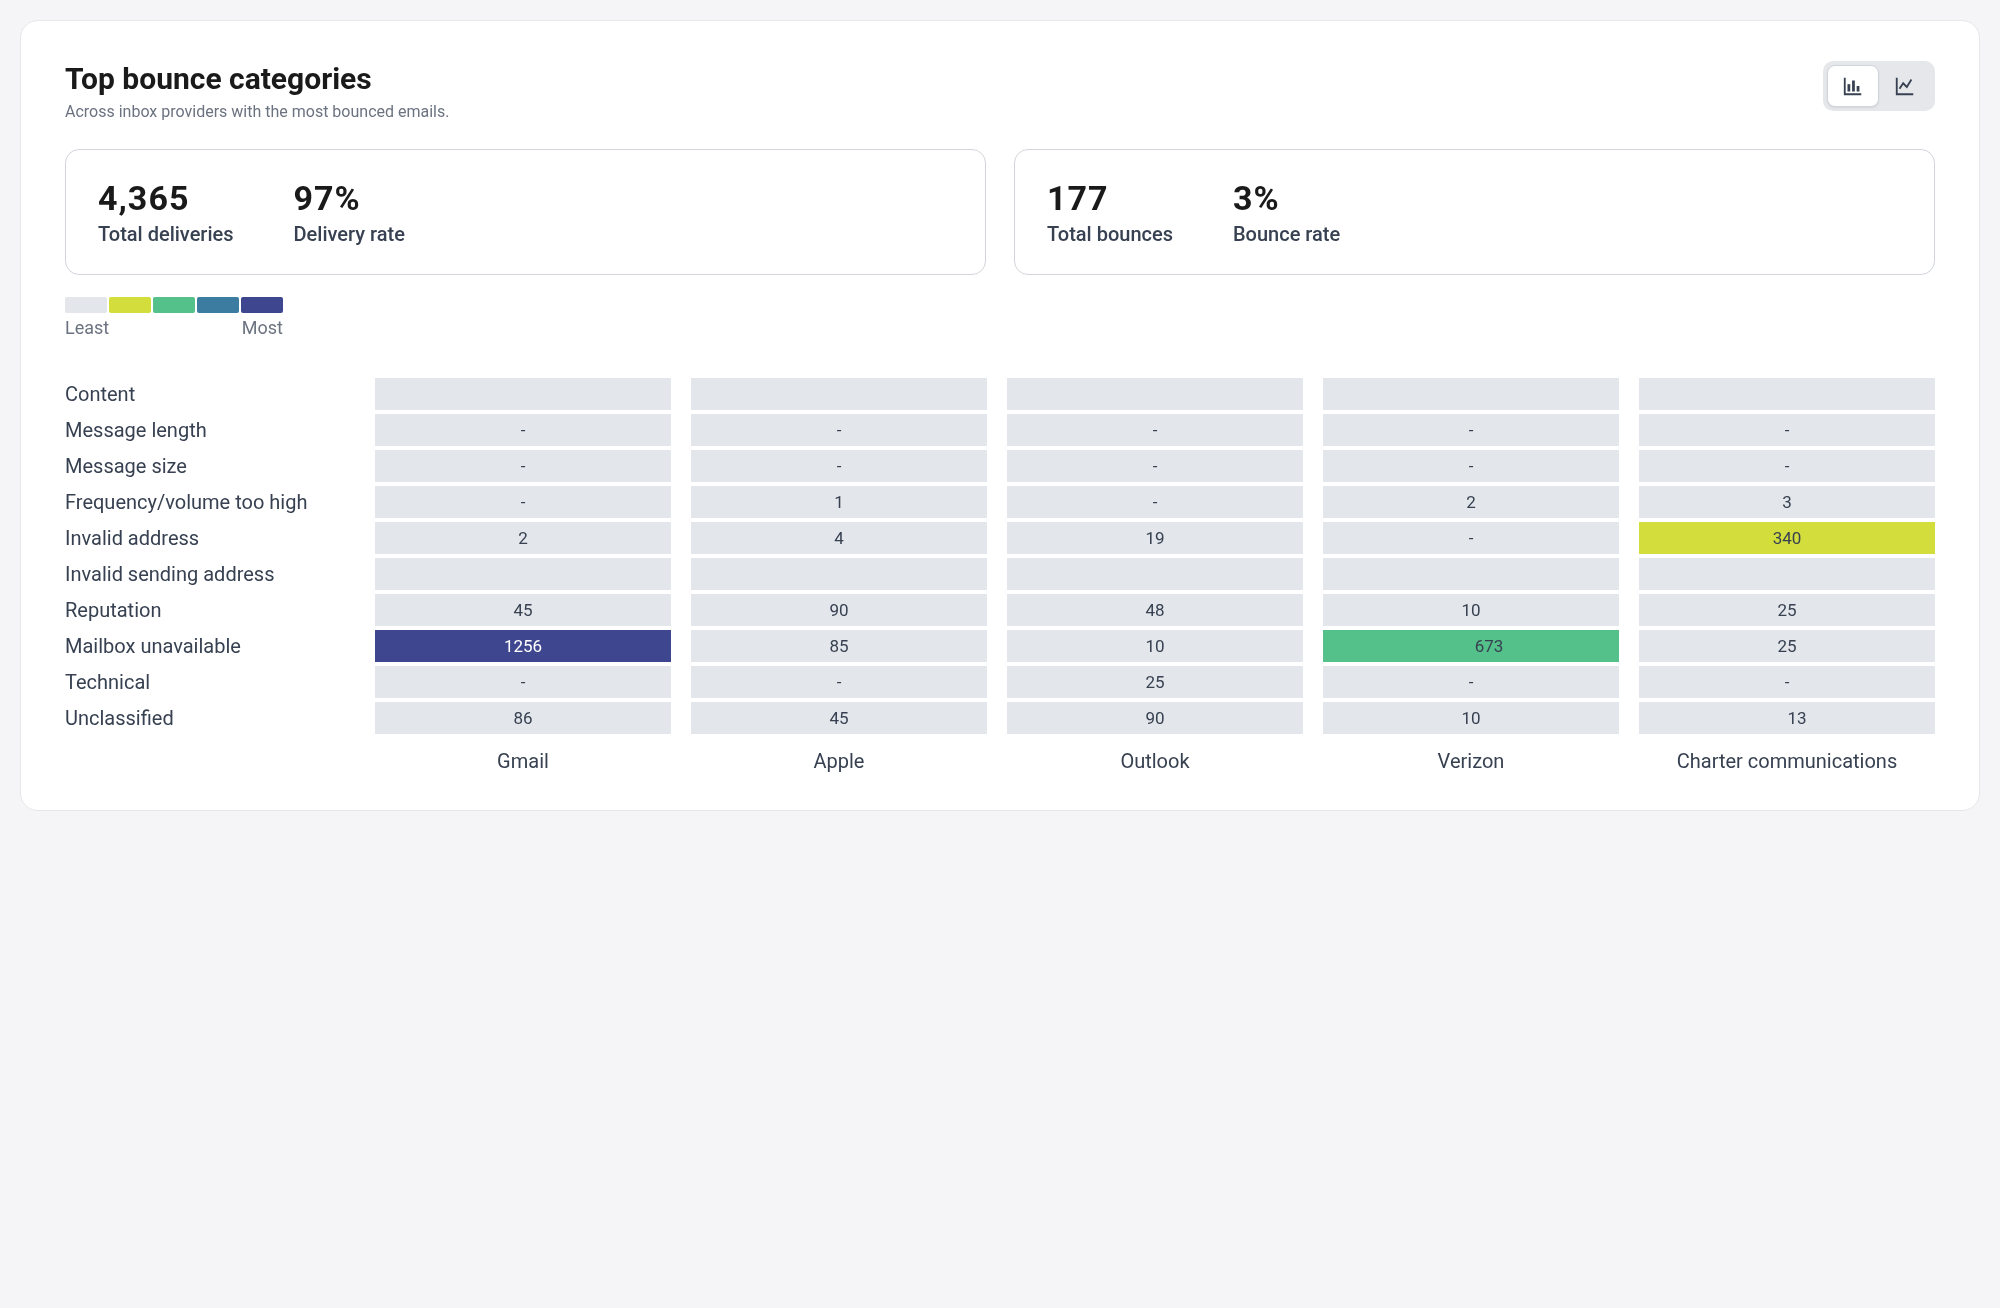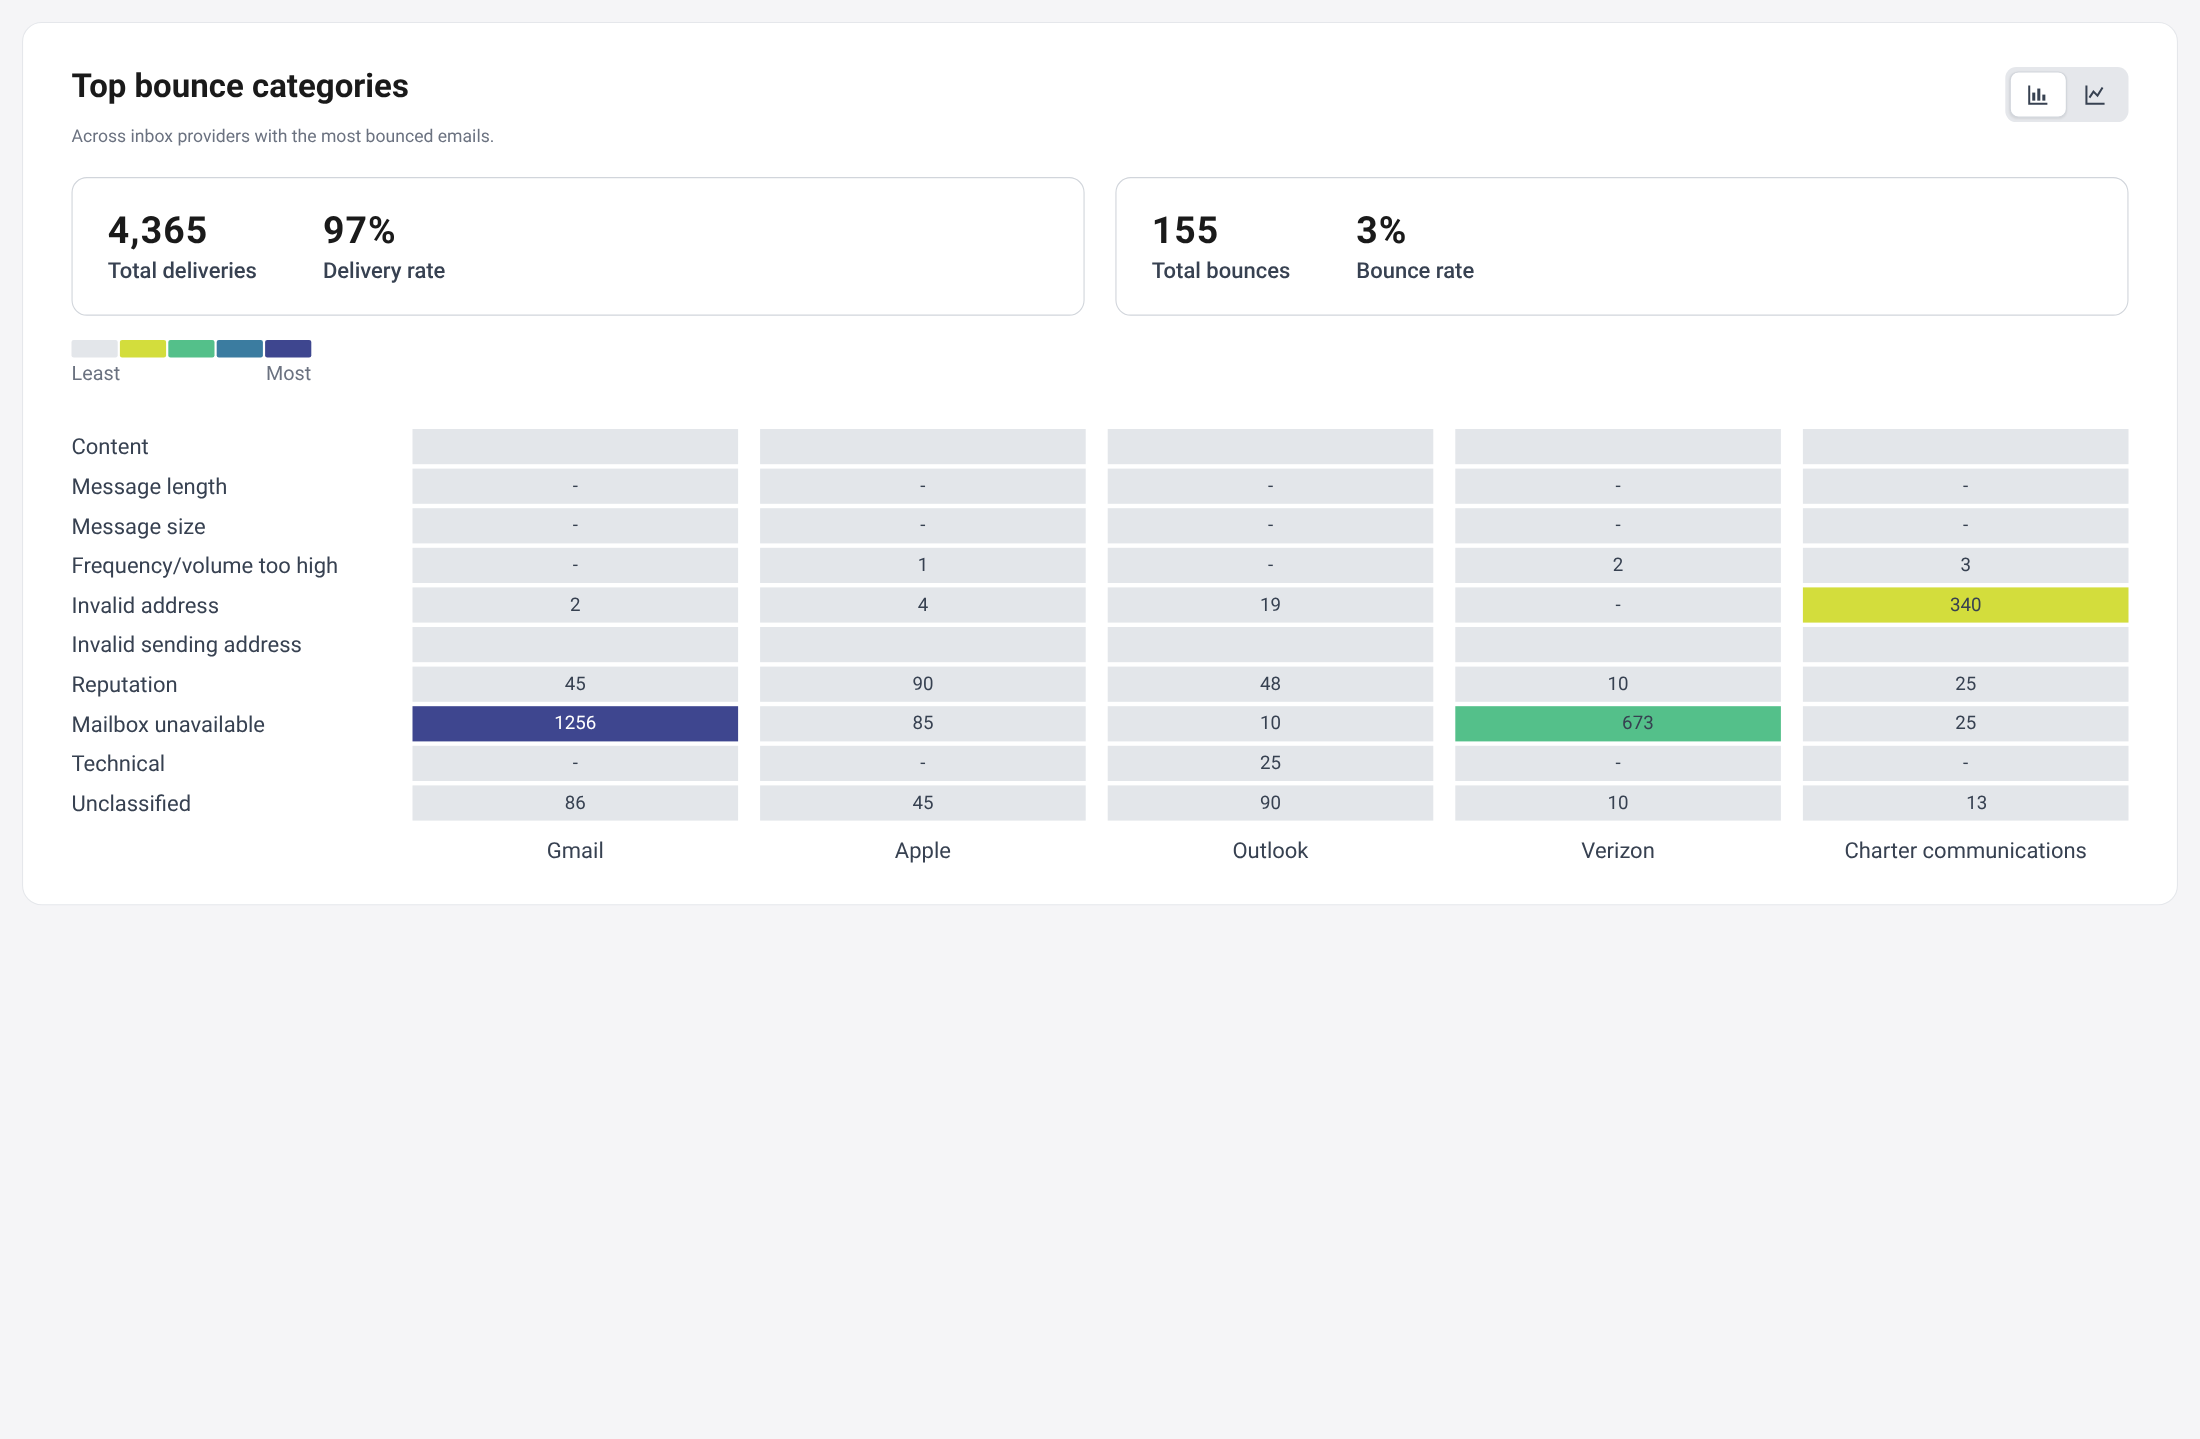--- a/index.html
+++ b/index.html
@@ -20,21 +20,21 @@
   .header-row {
     display: flex;
     justify-content: space-between;
     align-items: flex-start;
     margin-bottom: 28px;
   }
   .title {
     font-size: 30px;
     font-weight: 700;
     color: #1a1a1a;
-    margin-bottom: 18px;
+    margin-bottom: 6px;
   }
   .subtitle {
     font-size: 16px;
     color: #6b7280;
   }
   .view-toggle {
     display: flex;
     background: #e5e7eb;
     border-radius: 10px;
     padding: 4px;
@@ -171,21 +171,21 @@
         <div class="stat-value">4,365</div>
         <div class="stat-label">Total deliveries</div>
       </div>
       <div class="stat-block">
         <div class="stat-value">97%</div>
         <div class="stat-label">Delivery rate</div>
       </div>
     </div>
     <div class="stat-card">
       <div class="stat-block">
-        <div class="stat-value">155</div>
+        <div class="stat-value">177</div>
         <div class="stat-label">Total bounces</div>
       </div>
       <div class="stat-block">
         <div class="stat-value">3%</div>
         <div class="stat-label">Bounce rate</div>
       </div>
     </div>
   </div>
 
   <div class="legend">

